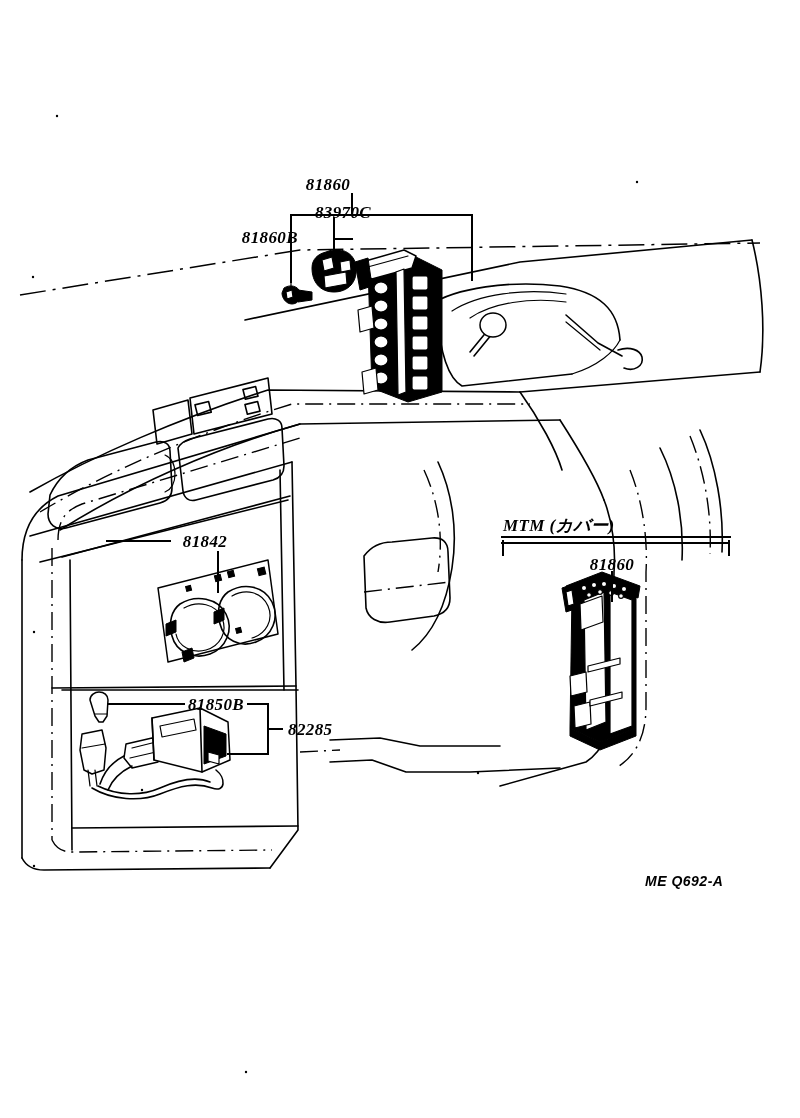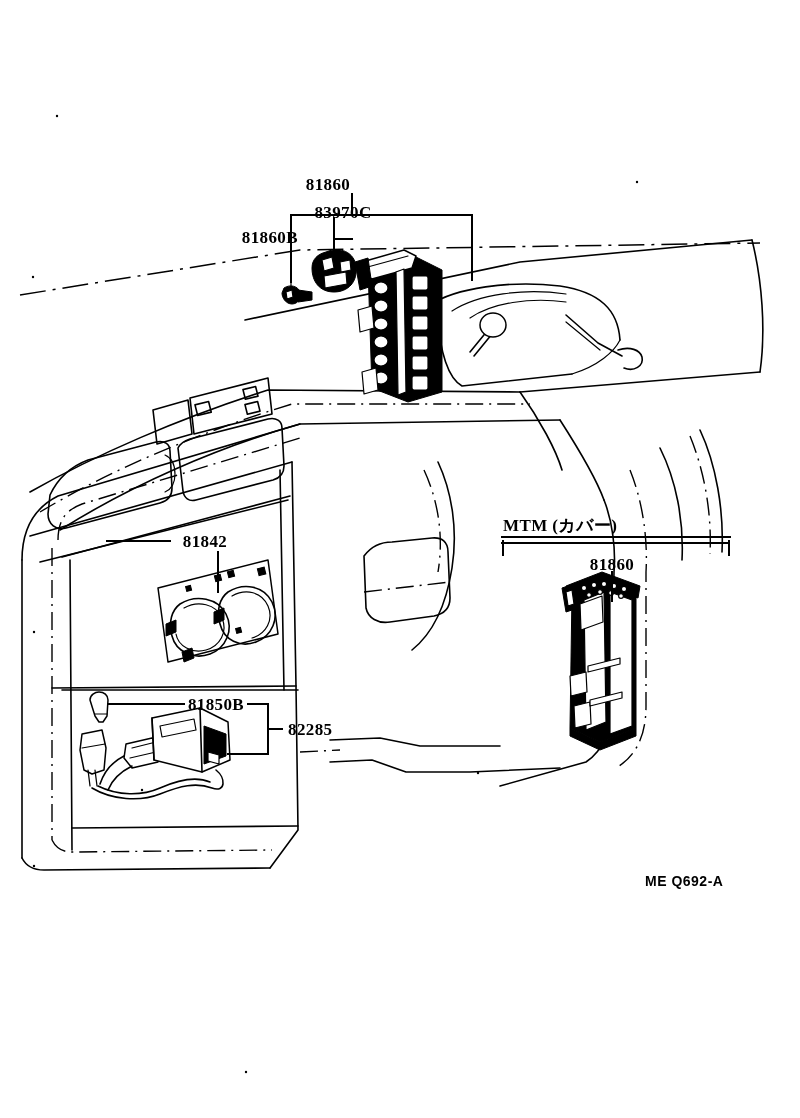--- a/index.html
+++ b/index.html
@@ -1,18 +1,18 @@
 <!DOCTYPE html>
 <html><head>
 <meta charset="utf-8">
 <style>
   html,body{margin:0;padding:0;background:#ffffff;}
   body{width:800px;height:1118px;position:relative;overflow:hidden;
        font-family:"Liberation Serif",serif;}
-  #sheet{position:absolute;inset:0;width:800px;height:1118px;}
+  #sheet{position:absolute;inset:0;width:800px;height:1118px;font-style:italic;}
   svg{display:block;}
   .lbl{font-family:"Liberation Serif",serif;font-weight:bold;
        font-size:17px;fill:#000;letter-spacing:0.4px;}
   .code{font-family:"Liberation Sans",sans-serif;font-weight:bold;
        font-size:14px;fill:#000;letter-spacing:0.5px;}
   .ln{fill:none;stroke:#000;stroke-width:1.6;stroke-linecap:round;stroke-linejoin:round;}
   .ln-t{fill:none;stroke:#000;stroke-width:1.2;stroke-linecap:round;stroke-linejoin:round;}
   .ln-h{fill:none;stroke:#000;stroke-width:2.0;stroke-linecap:square;}
   .dash{fill:none;stroke:#000;stroke-width:1.5;stroke-linecap:butt;
         stroke-dasharray:26 7 3 7;}

